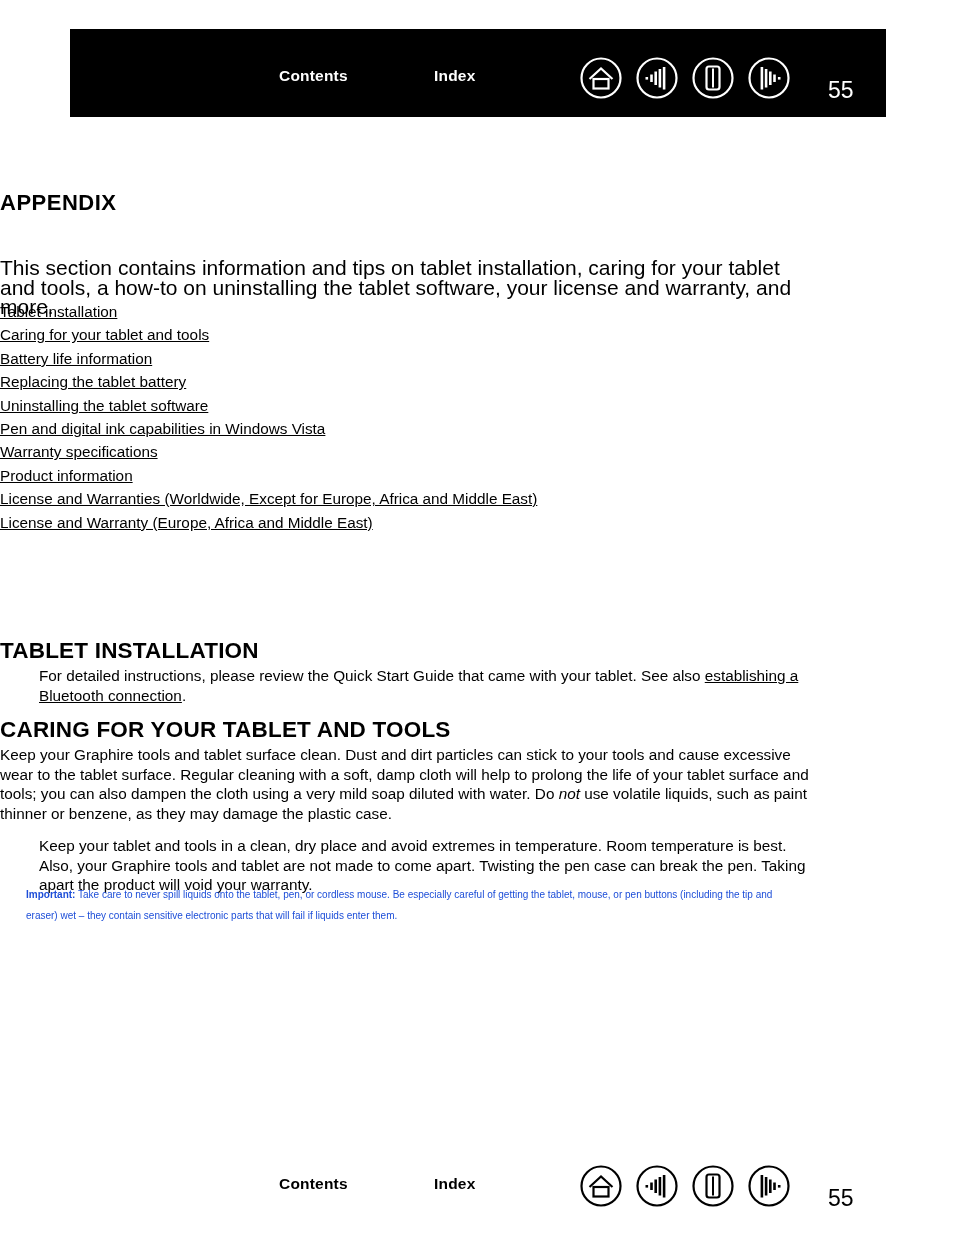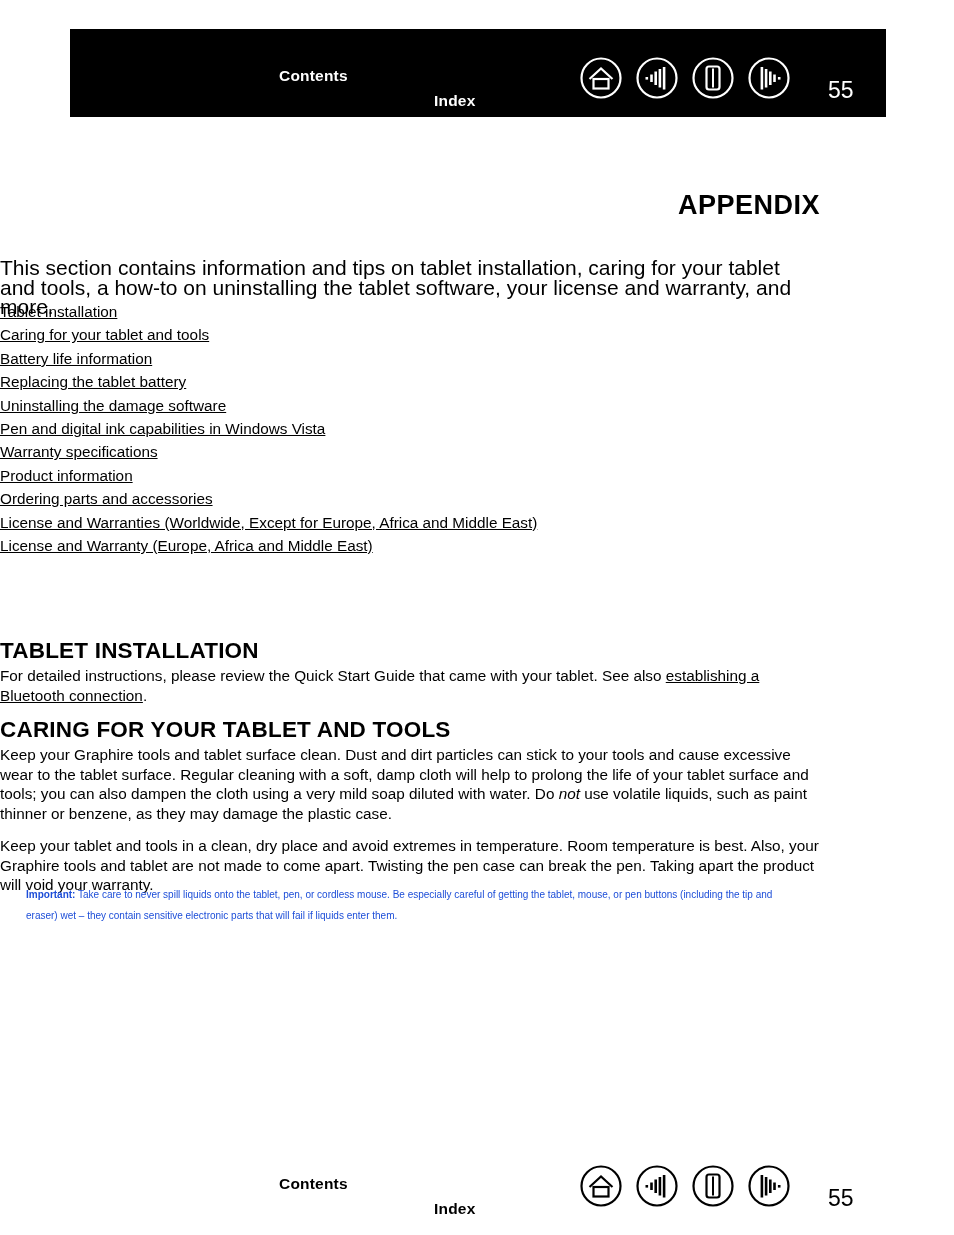--- a/index.html
+++ b/index.html
@@ -34,21 +34,21 @@
   }
   .nav-link {
     position: absolute;
     font-size: 15.5px;
     font-weight: bold;
     letter-spacing: 0.2px;
     white-space: nowrap;
   }
   .banner .nav-link { color: #ffffff; }
   .nav-contents { left: 209px; top: 38px; }
-  .nav-index    { left: 364px; top: 38px; margin-top: 25px; }
+  .nav-index    { left: 364px; top: 38px; }
 
   .icon-btn {
     position: absolute;
     width: 44px;
     height: 44px;
     top: 27px;
   }
   .icon-home  { left: 509px; }
   .icon-back  { left: 565px; }
   .icon-pages { left: 621px; }
@@ -58,22 +58,22 @@
 
   .page-num {
     position: absolute;
     font-size: 23px;
     font-weight: normal;
     white-space: nowrap;
   }
   .banner .page-num { color: #ffffff; left: 758px; top: 48px; }
 
   .doc-title {
-    text-align: right;
-    font-size: 27px;
+    text-align: left;
+    font-size: 22px;
     font-weight: bold;
     letter-spacing: 0.5px;
     margin: 0;
     position: absolute;
     left: 0;
     top: 190px;
     width: 820px;
   }
 
   .intro {
@@ -114,21 +114,21 @@
     font-weight: bold;
     letter-spacing: 0.2px;
     margin: 0 0 2px 0;
     line-height: 27px;
   }
   p.body-p {
     font-size: 15.3px;
     line-height: 19.5px;
     margin: 0 0 13px 0;
   }
-  p.body-p:last-child { margin-bottom: 0; }
+  p.body-p:last-child { margin-bottom: 0; margin-left: 39px; }
   .inline-link {
     text-decoration: underline;
     color: #000000;
   }
   .ital { font-style: italic; }
 
   .important-box {
     position: absolute;
     left: 26px;
     top: 885px;
@@ -205,25 +205,24 @@
 
 <h1 class="doc-title">APPENDIX</h1>
 
 <p class="intro">This section contains information and tips on tablet installation, caring for your tablet and tools, a how-to on uninstalling the tablet software, your license and warranty, and more.</p>
 
 <nav class="toc">
   <a class="toc-link" href="#">Tablet installation</a>
   <a class="toc-link" href="#">Caring for your tablet and tools</a>
   <a class="toc-link" href="#">Battery life information</a>
   <a class="toc-link" href="#">Replacing the tablet battery</a>
-  <a class="toc-link" href="#">Uninstalling the damage software</a>
+  <a class="toc-link" href="#">Uninstalling the tablet software</a>
   <a class="toc-link" href="#">Pen and digital ink capabilities in Windows Vista</a>
   <a class="toc-link" href="#">Warranty specifications</a>
   <a class="toc-link" href="#">Product information</a>
-  <a class="toc-link" href="#">Ordering parts and accessories</a>
   <a class="toc-link" href="#">License and Warranties (Worldwide, Except for Europe, Africa and Middle East)</a>
   <a class="toc-link" href="#">License and Warranty (Europe, Africa and Middle East)</a>
 </nav>
 
 <section class="section sec-install">
   <h2 class="sec-head">TABLET INSTALLATION</h2>
   <p class="body-p"><span>For detailed instructions, please review the Quick Start Guide that came with your tablet.  See also </span><a class="inline-link" href="#">establishing a Bluetooth connection</a><span>.</span></p>
 </section>
 
 <section class="section sec-caring">

